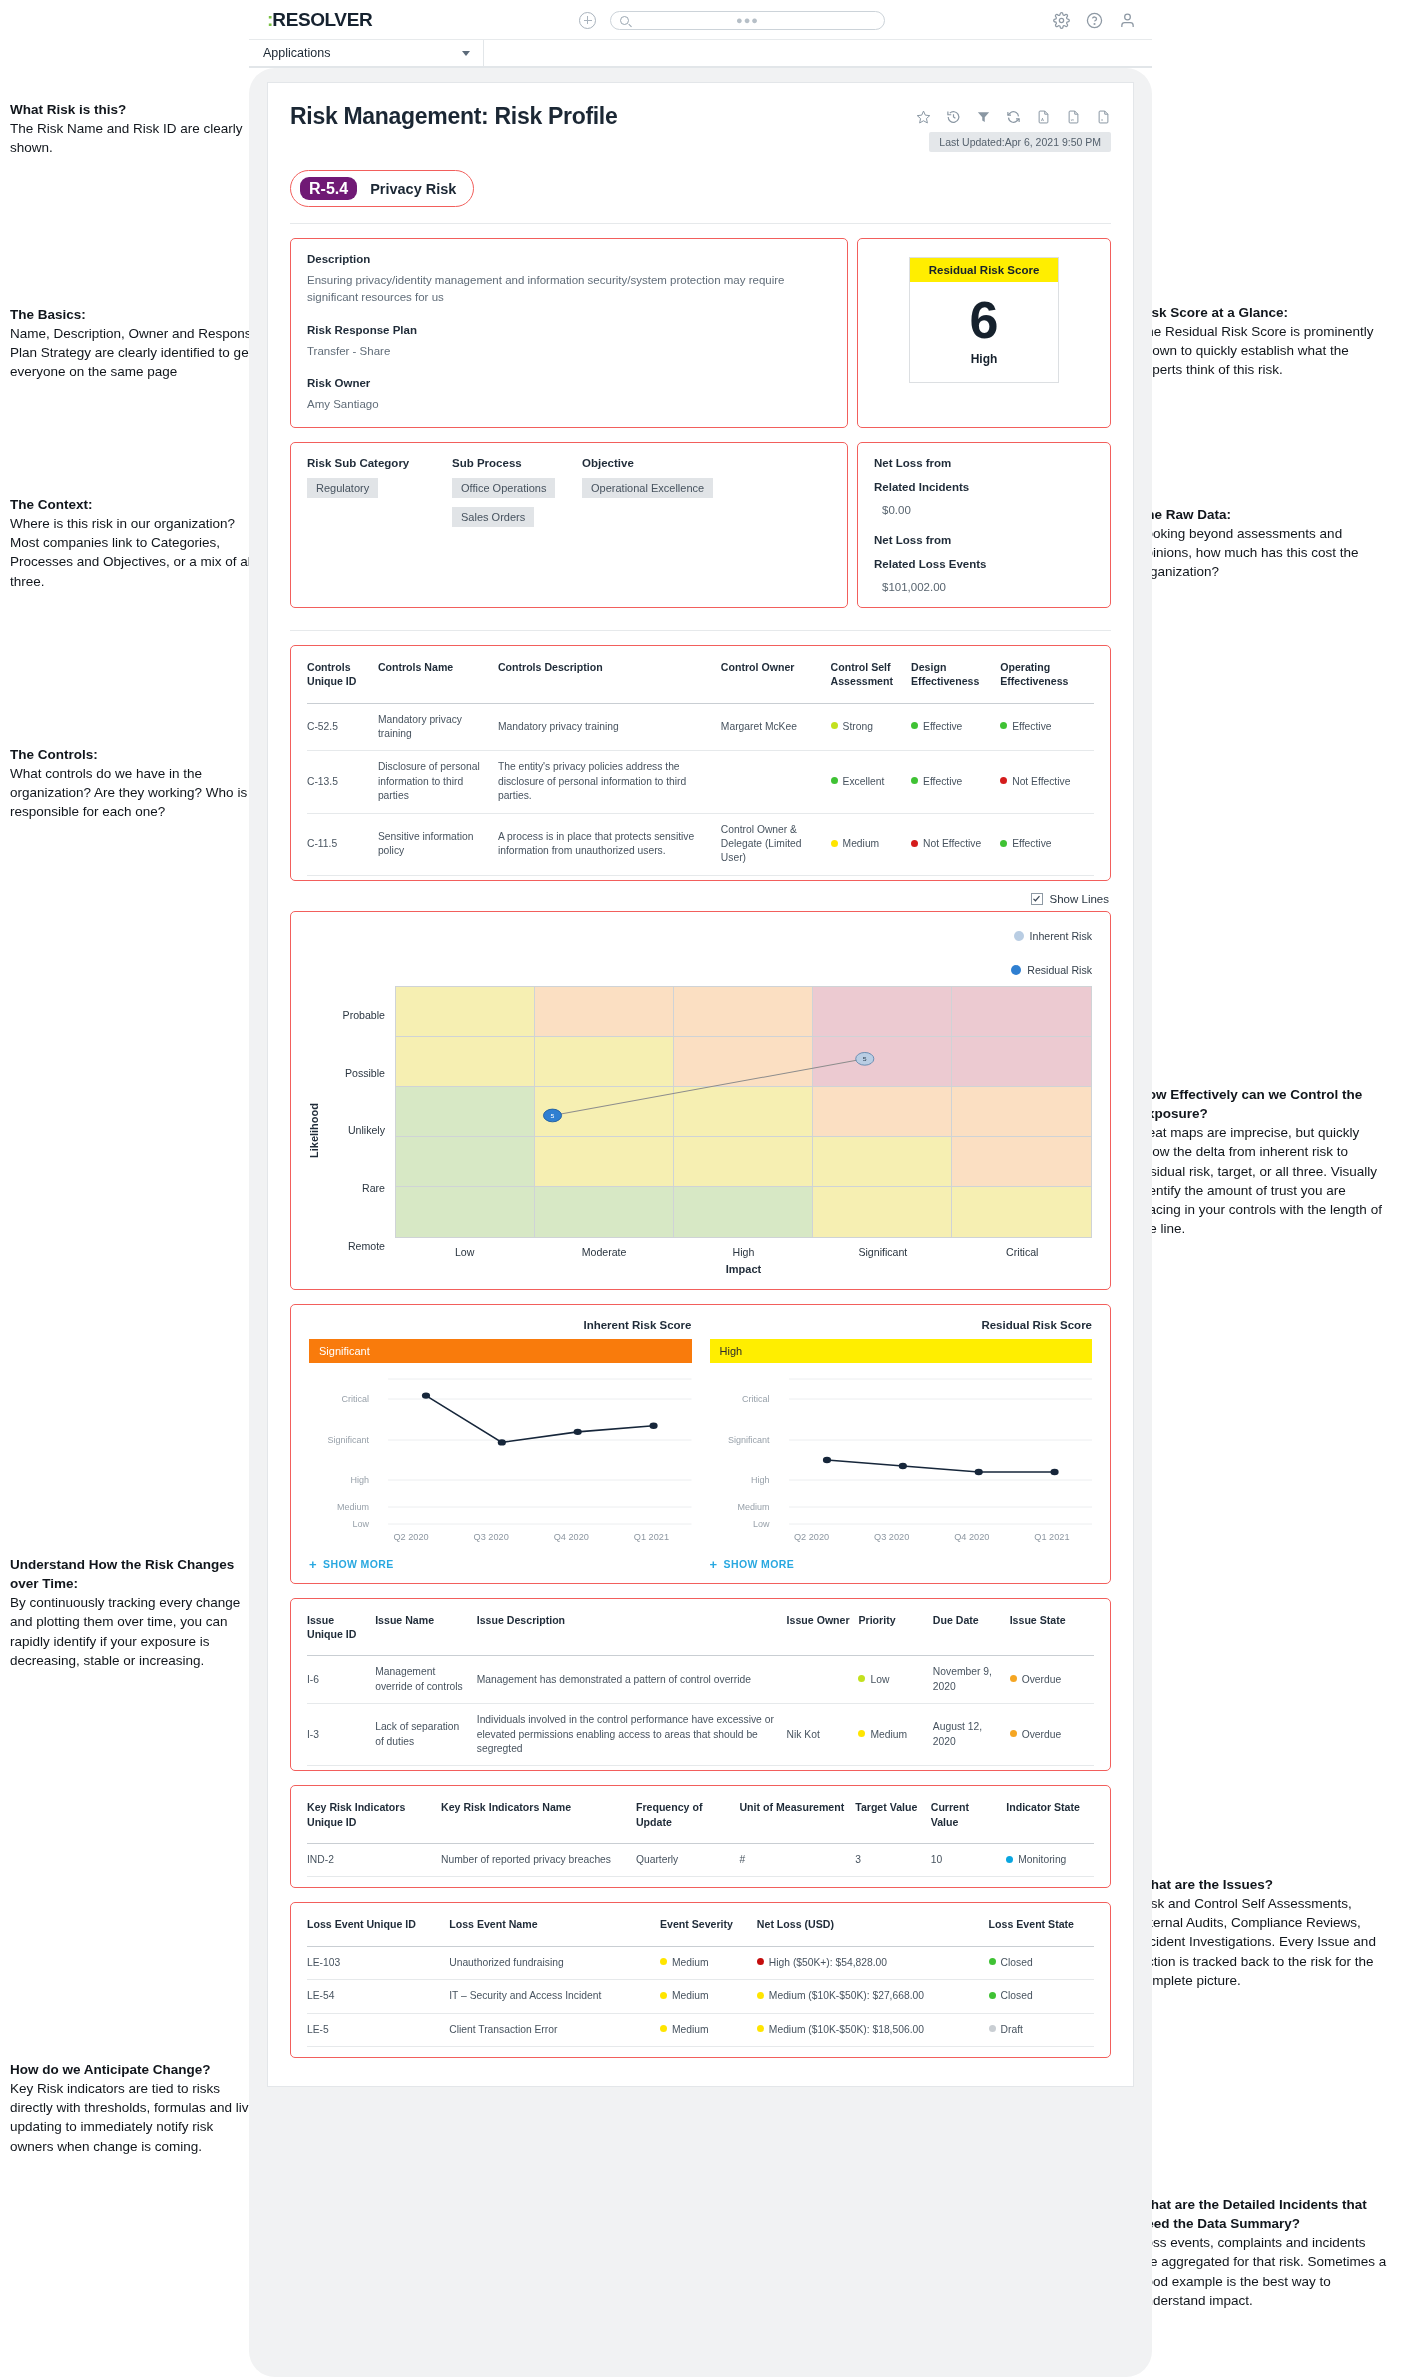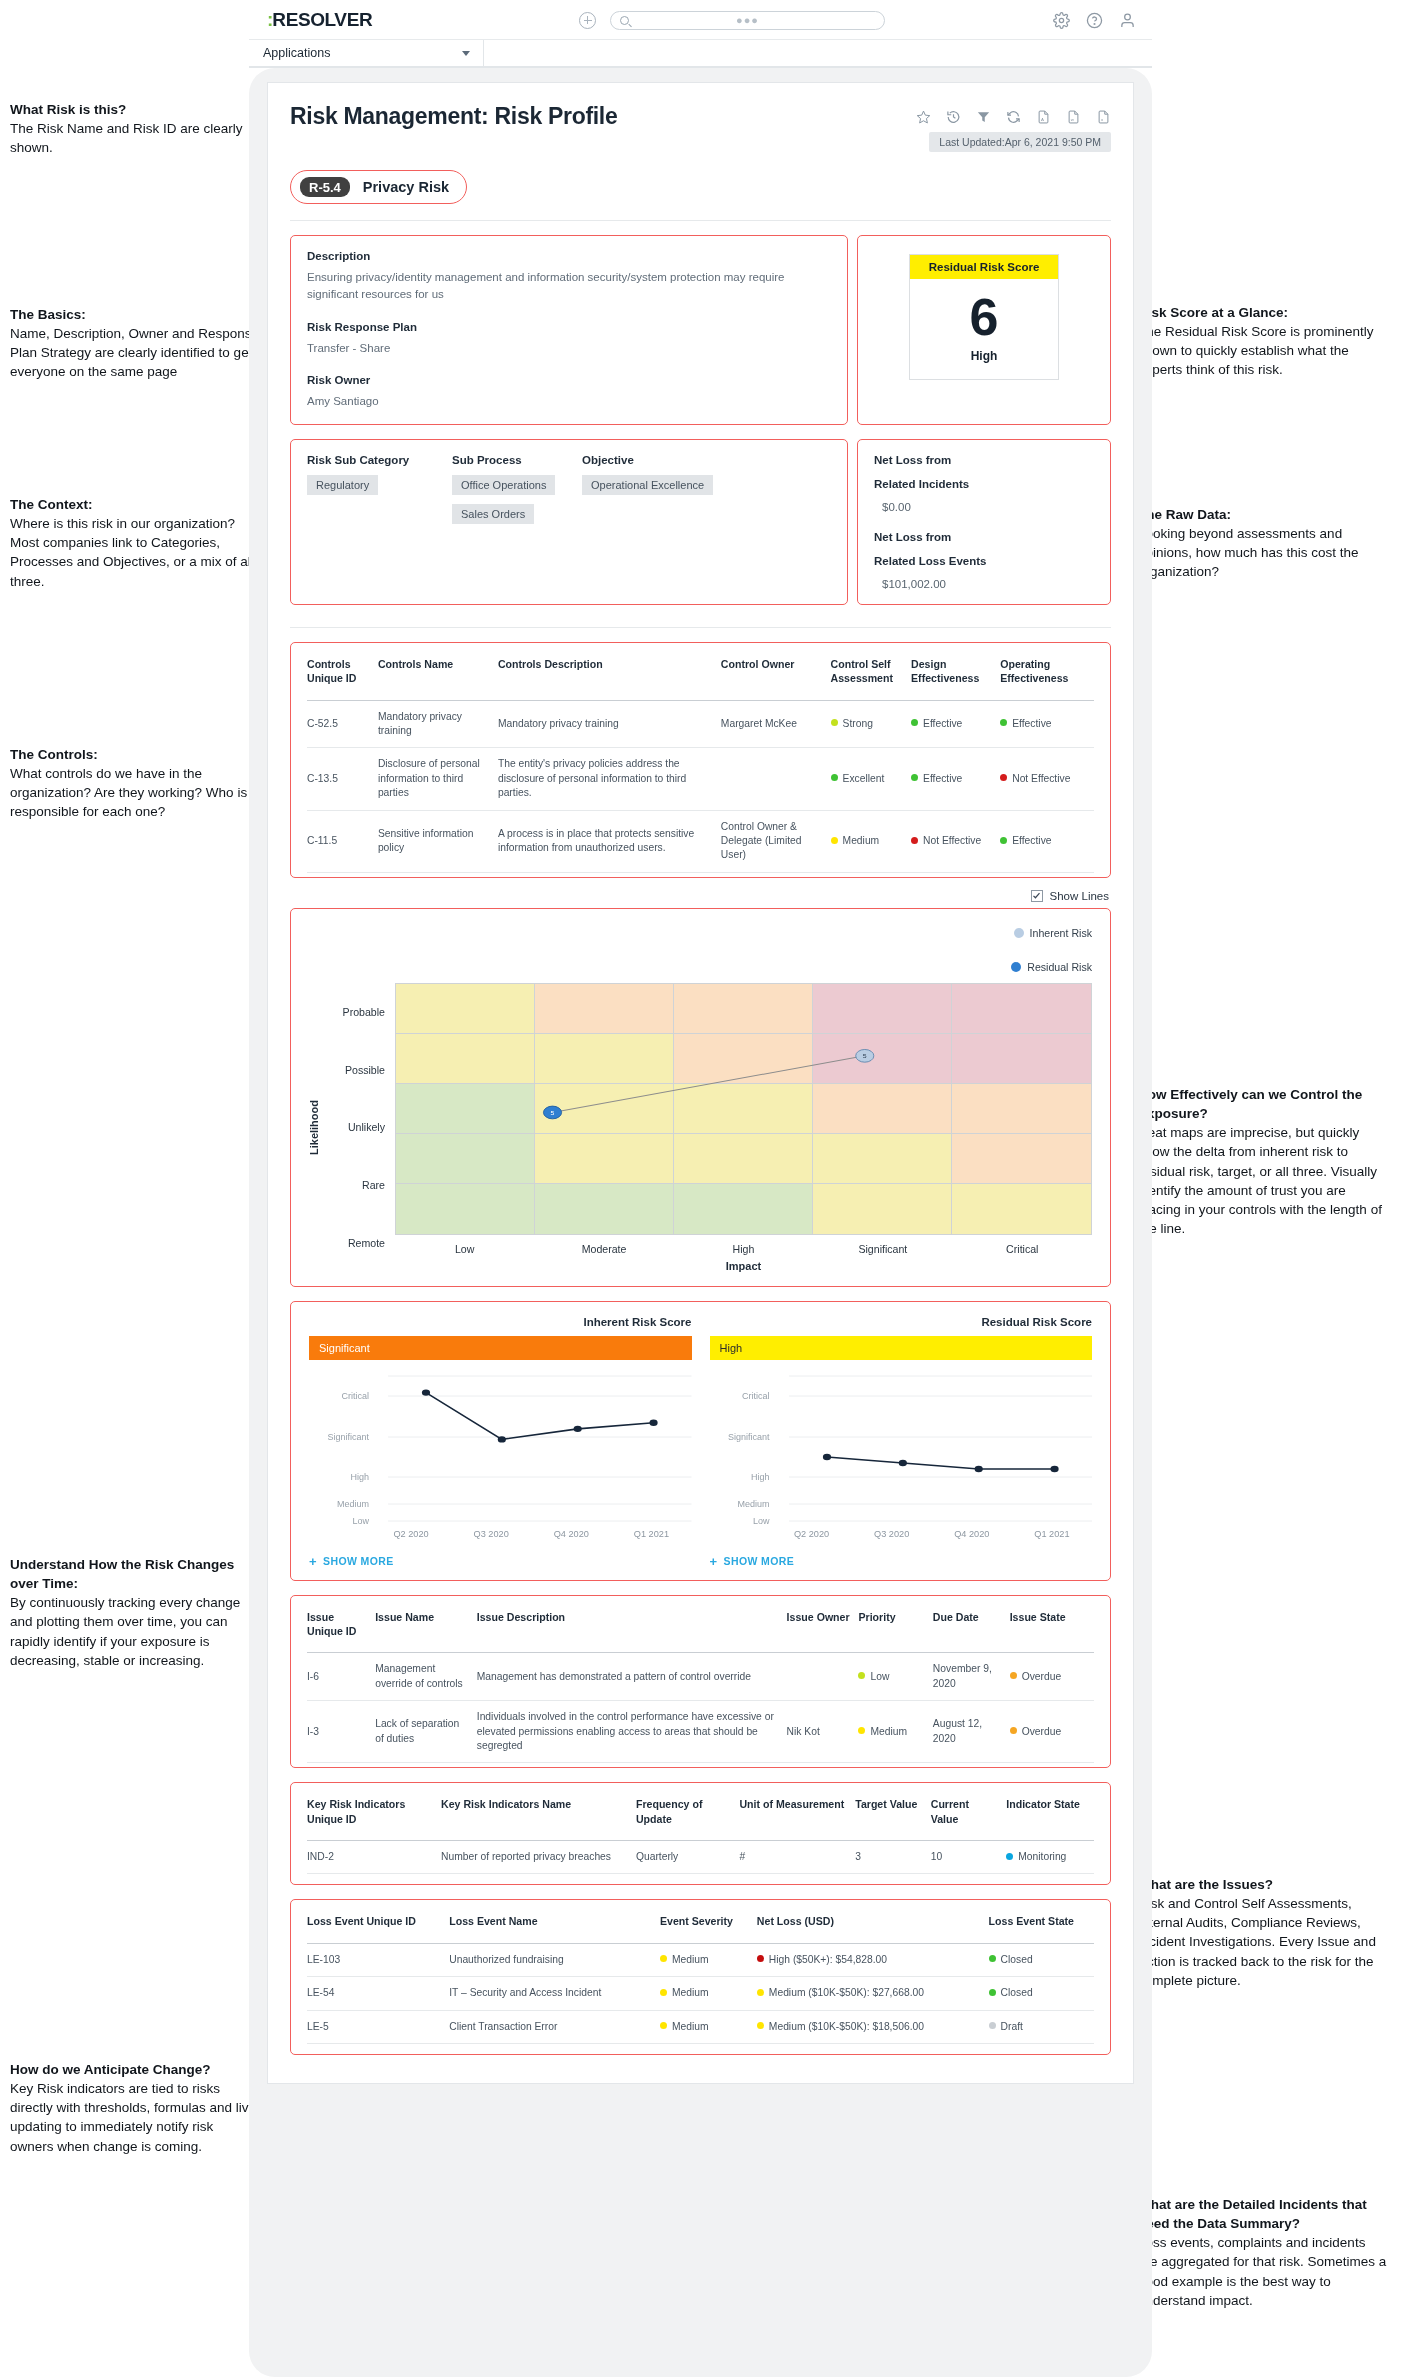--- a/index.html
+++ b/index.html
@@ -63,21 +63,21 @@
   .tools .ti { width: 15px; height: 16px; }
   .tools .ti svg { width:100%; height:100%; display:block; }
   .lastupd { margin-top: 7px; background:#e4e7ea; color:#55616d; font-size: 10.5px; padding: 4px 10px; border-radius:2px; display:inline-block; }
 
   
   .riskname-wrap { margin-top: 18px; }
   .riskname {
     display: inline-flex; align-items:center; gap: 13px;
     border: 1.6px solid #f25f5c; border-radius: 20px; padding: 6px 17px 6px 9px;
   }
-  .rid { background:#404040; color:#fff; font-size: 13px; font-weight:bold; border-radius: 9px; padding: 2.5px 9px; }
+  .rid { background:#701a75; color:#fff; font-size: 16px; font-weight:bold; border-radius: 9px; padding: 2.5px 9px; }
   .rname { font-size: 14.5px; font-weight: bold; color:#1b2734; }
   .hr-thin { border-top: 1px solid #e6e9eb; margin: 16px 0 0 0; }
 
   
   .prow { display:flex; gap: 9px; margin-top: 14px; align-items: stretch; }
   .panel { border: 1.6px solid #f25f5c; border-radius: 5px; background:#fff; padding: 14px 16px; }
   .panel-main { flex: 1 1 auto; }
   .panel-side { width: 254px; flex: 0 0 254px; }
 
   .flabel { font-size: 11.5px; font-weight: bold; color:#1f2b38; }

